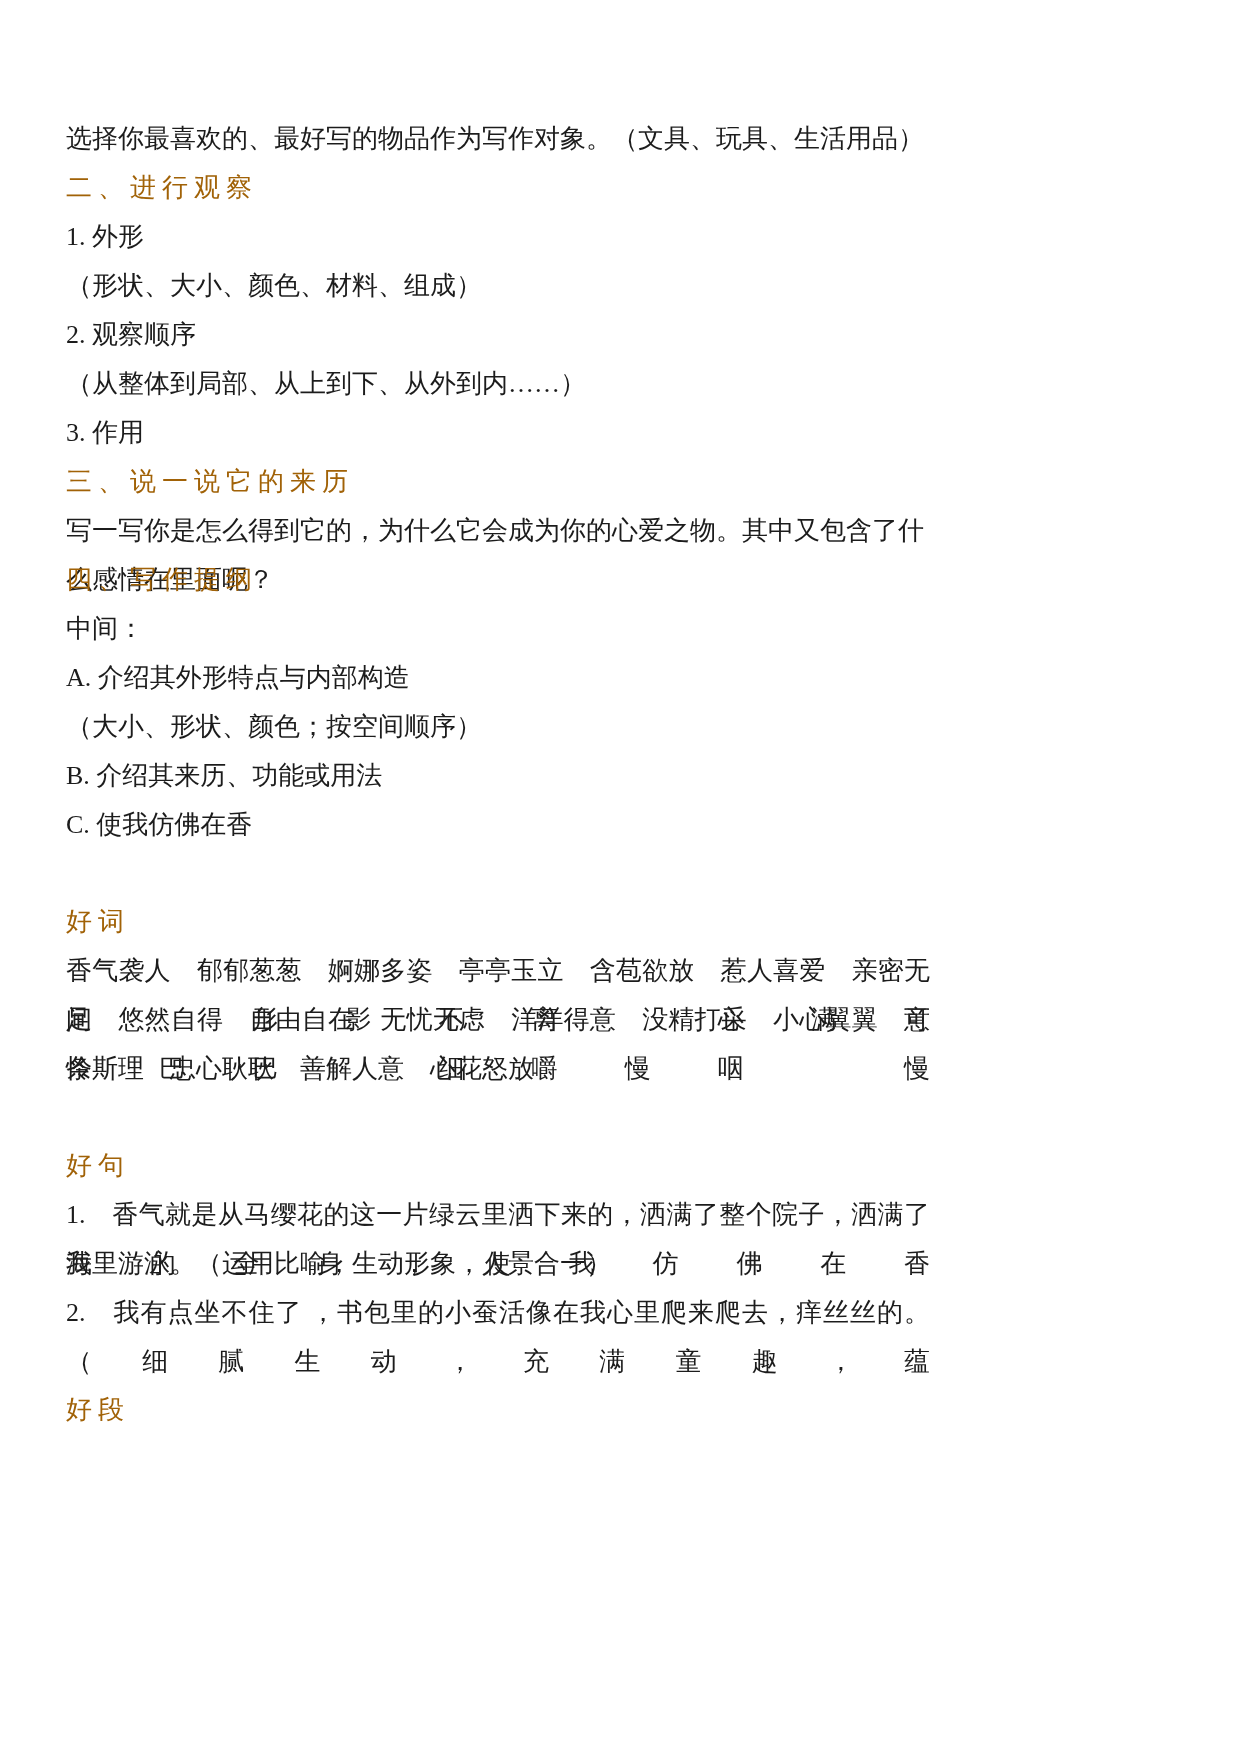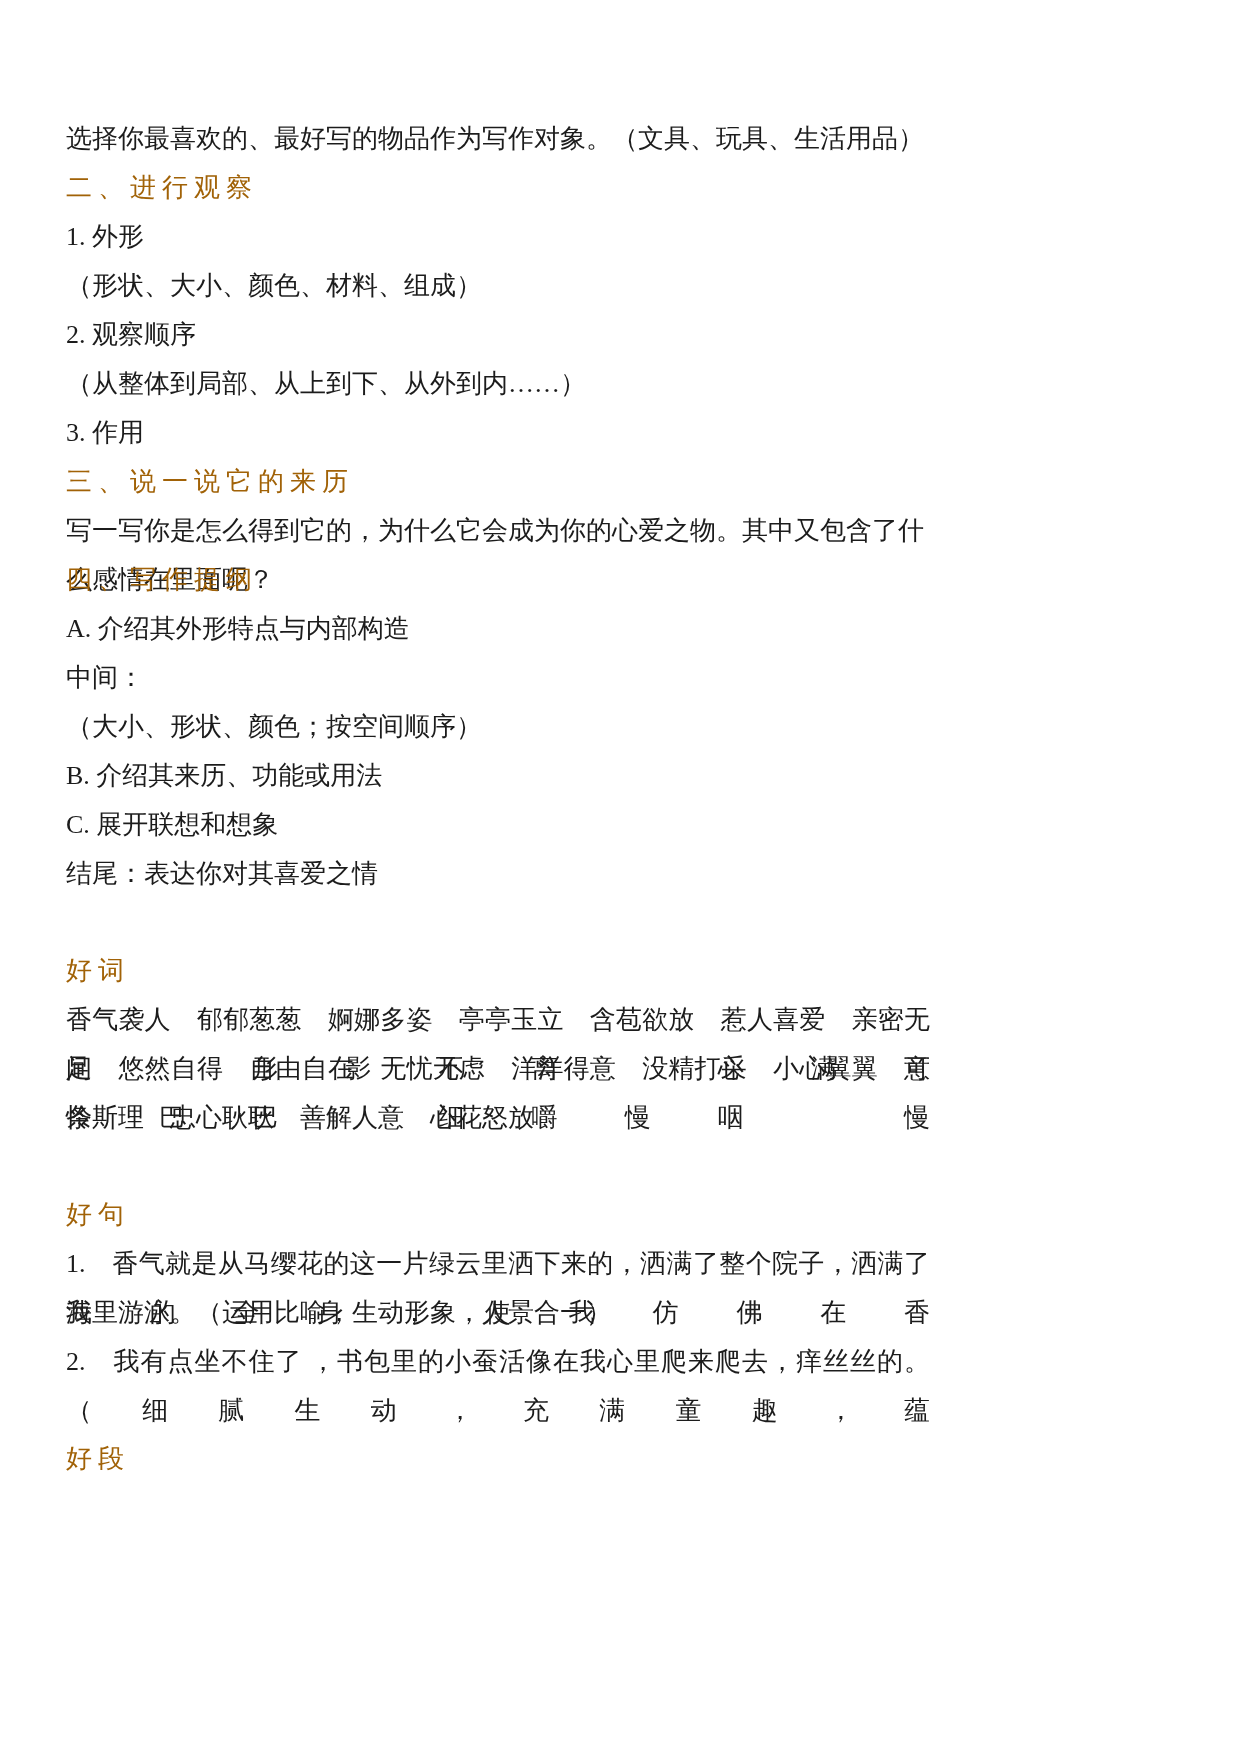--- a/index.html
+++ b/index.html
@@ -51,26 +51,25 @@
     <div class="t-line">选择你最喜欢的、最好写的物品作为写作对象。（文具、玩具、生活用品）</div>
     <div class="t-heading">二、进行观察</div>
     <div class="t-line">1. 外形</div>
     <div class="t-line">（形状、大小、颜色、材料、组成）</div>
     <div class="t-line">2. 观察顺序</div>
     <div class="t-line">（从整体到局部、从上到下、从外到内……）</div>
     <div class="t-line">3. 作用</div>
     <div class="t-heading">三、说一说它的来历</div>
     <div class="t-line">写一写你是怎么得到它的，为什么它会成为你的心爱之物。其中又包含了什么感情在里面呢？</div>
     <div class="t-heading">四、写作提纲</div>
+    <div class="t-line">中间：</div>
     <div class="t-line">A. 介绍其外形特点与内部构造</div>
-    <div class="t-line">中间：</div>
     <div class="t-line">（大小、形状、颜色；按空间顺序）</div>
     <div class="t-line">B. 介绍其来历、功能或用法</div>
-    <div class="t-line">C. 展开联想和想象</div>
-    <div class="t-line">结尾：表达你对其喜爱之情</div>
+    <div class="t-line">C. 使我仿佛在香</div>
     <div class="t-gap"></div>
     <div class="t-heading">好词</div>
     <div class="t-justify">香气袭人　郁郁葱葱　婀娜多姿　亭亭玉立　含苞欲放　惹人喜爱　亲密无间　形影不离　心满意</div>
     <div class="t-justify">足　悠然自得　自由自在　无忧无虑　洋洋得意　没精打采　小心翼翼　可怜巴巴　细嚼慢咽　慢</div>
     <div class="t-line">条斯理　忠心耿耿　善解人意　心花怒放</div>
     <div class="t-gap"></div>
     <div class="t-heading">好句</div>
     <div class="t-justify">1.　香气就是从马缨花的这一片绿云里洒下来的，洒满了整个院子，洒满了我的全身，使我仿佛在香</div>
     <div class="t-line">海里游泳。（运用比喻，生动形象，人景合一）</div>
     <div class="t-justify">2.　我有点坐不住了 ，书包里的小蚕活像在我心里爬来爬去，痒丝丝的。（细腻生动，充满童趣，蕴</div>

